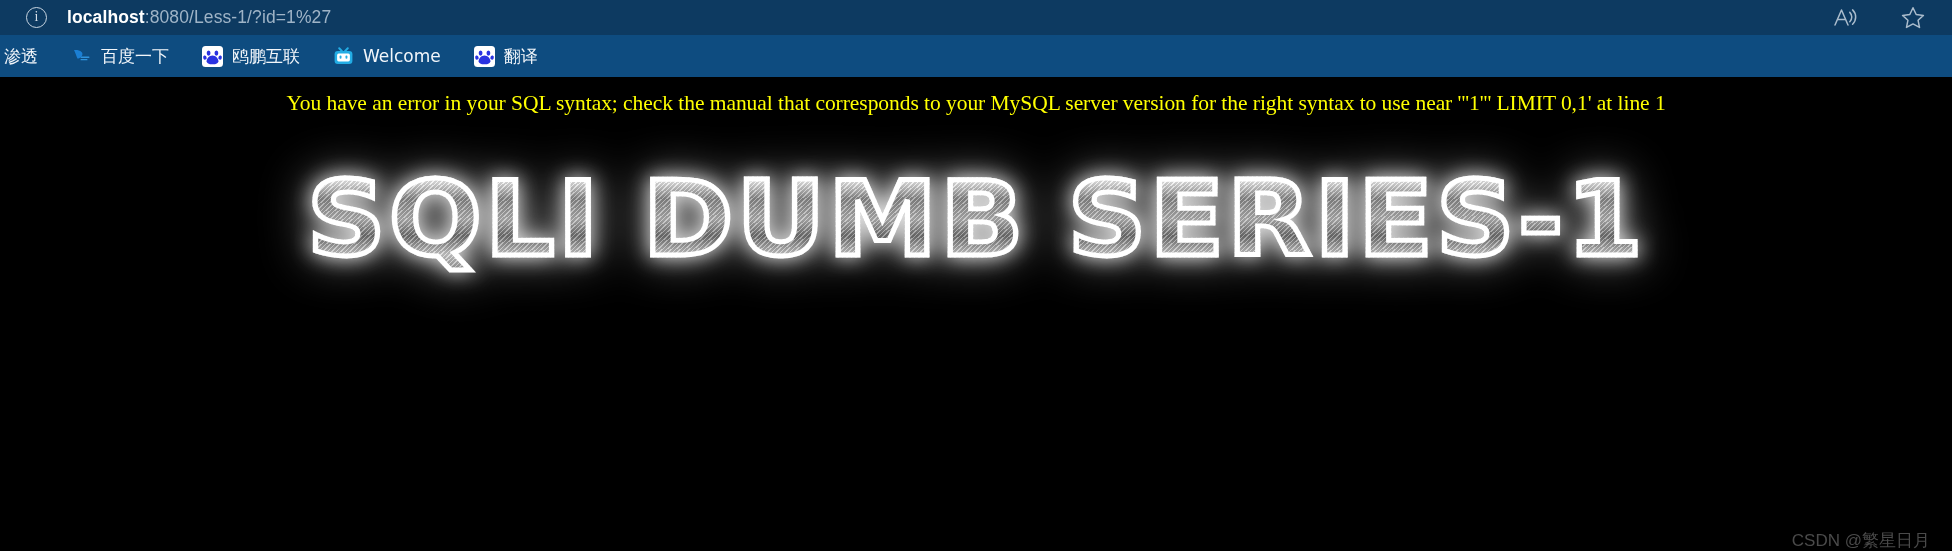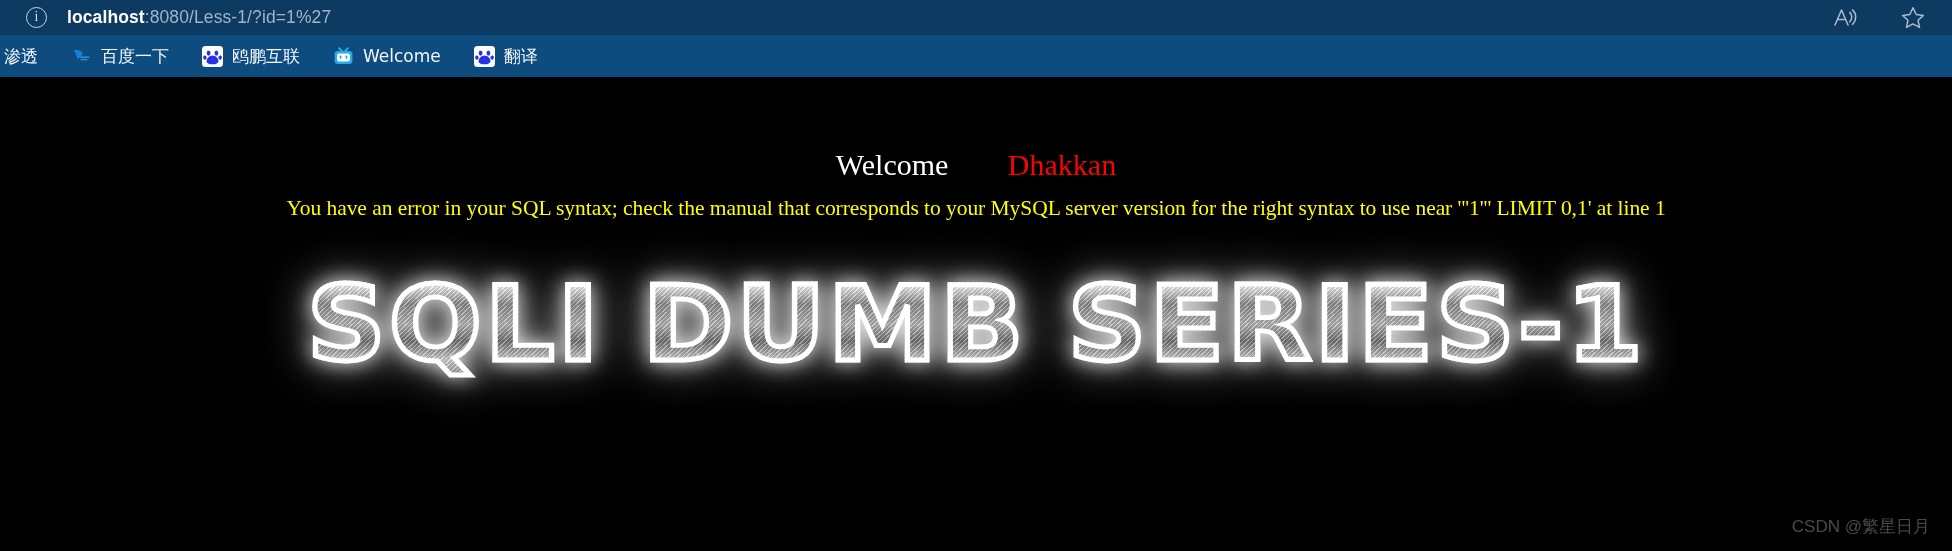--- a/index.html
+++ b/index.html
@@ -234,24 +234,20 @@
         </svg>
       </span>
       <span class="bm-label">翻译</span>
     </div>
 
   </div>
 </div>
 
 <div class="page">
 
-  <div class="welcome-line">
-    <span class="welcome-word">Welcome</span>
-    <span class="welcome-name">Dhakkan</span>
-  </div>
 
   <div class="sql-error">You have an error in your SQL syntax; check the manual that corresponds to your MySQL server version for the right syntax to use near '''1''' LIMIT 0,1' at line 1</div>
 
   <div class="title-wrap">
     <div class="metal-title">SQLI DUMB SERIES-1</div>
   </div>
 
   <div class="watermark">CSDN @繁星日月</div>
 </div>
 

